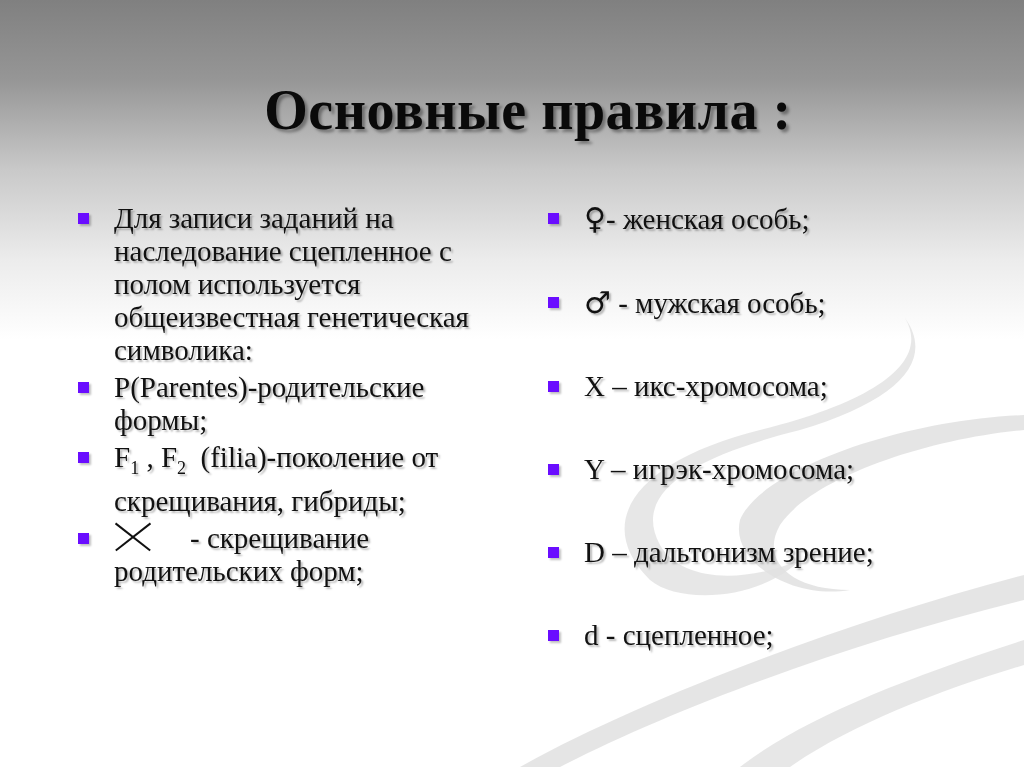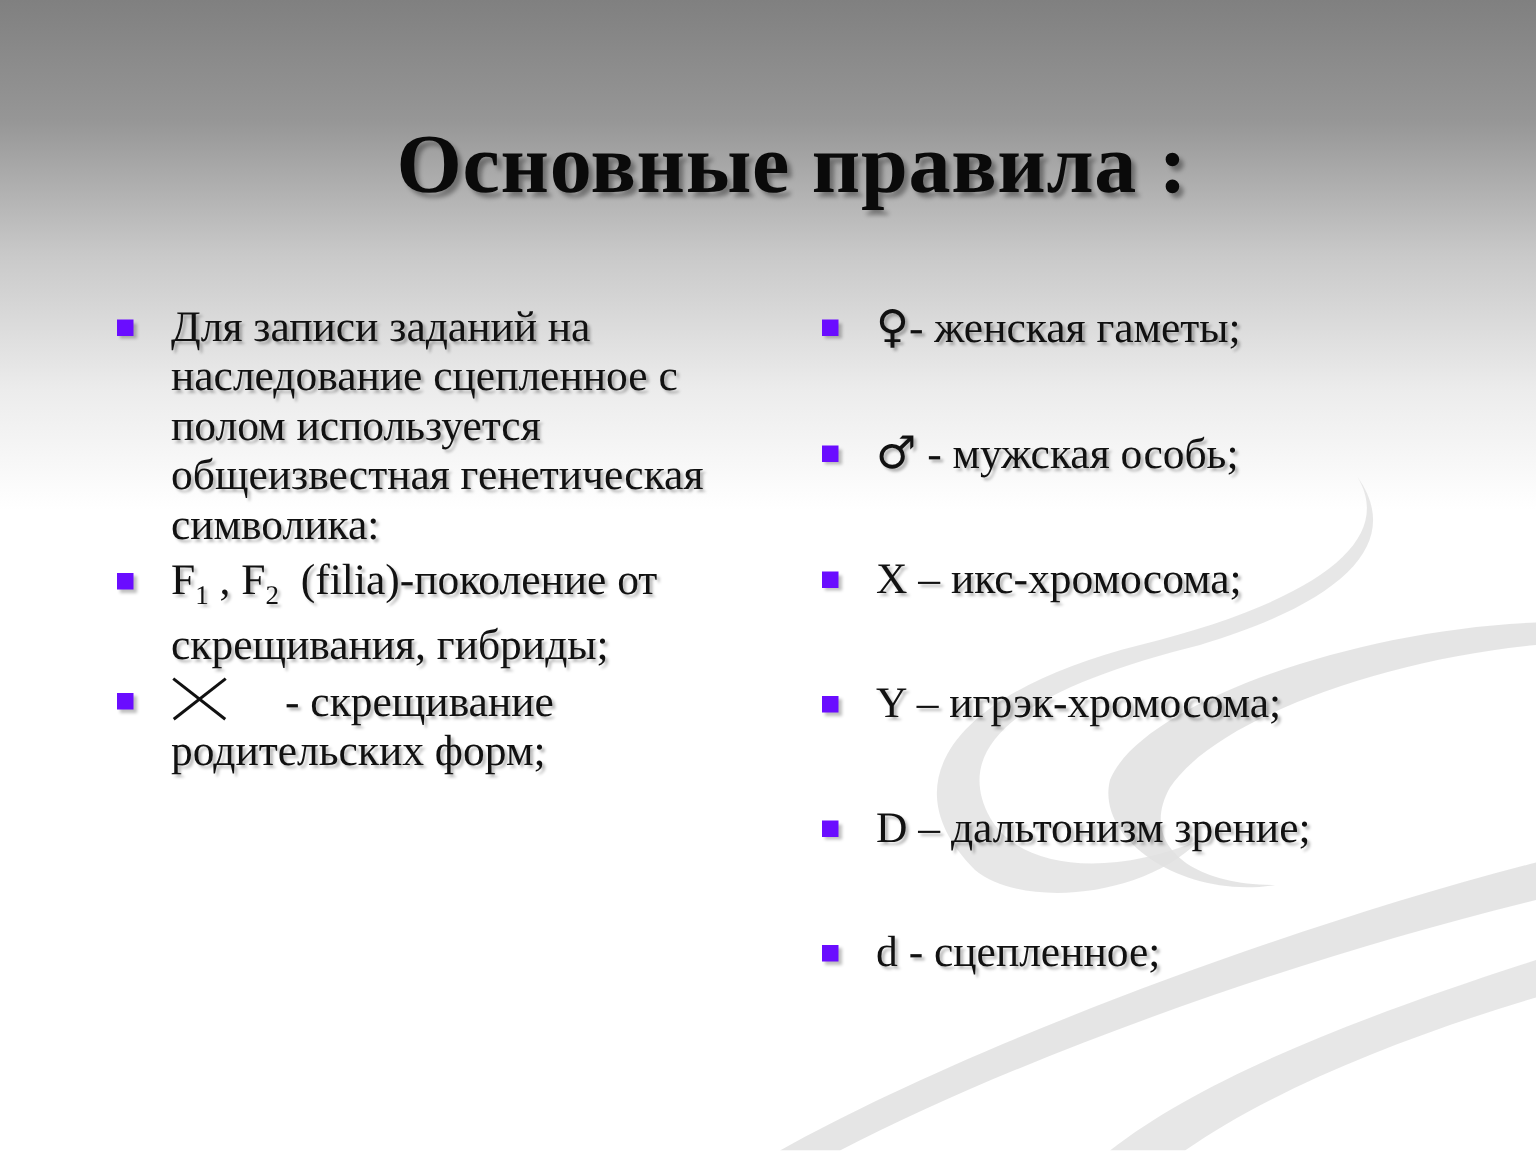--- a/index.html
+++ b/index.html
@@ -53,34 +53,38 @@
 <h1 class="title" style="margin:16px;">Основные правила :</h1>
 
 <div class="col left">
   <ul>
     <li>
       <span class="bullet"></span>
       <span>Для записи заданий на наследование  сцепленное с полом используется общеизвестная генетическая  символика:</span>
     </li>
     <li>
       <span class="bullet"></span>
+      <span>P(Parentes)-родительские формы;</span>
+    </li>
+    <li>
+      <span class="bullet"></span>
       <span>F</span><sub>1</sub><span> , </span><span>F</span><sub>2</sub><span style="white-space:pre-wrap;">  (filia)-поколение от скрещивания, гибриды;</span>
     </li>
     <li>
       <span class="bullet"></span>
       <span class="cross"></span><span style="display:inline-block;width:16px;"></span><span>- скрещивание родительских форм;</span>
     </li>
   </ul>
 </div>
 
 <div class="col right">
   <ul>
     <li>
       <span class="bullet"></span>
-      <span style="font-family:'DejaVu Sans',sans-serif;font-size:30px;">♀</span><span>- женская гаметы;</span>
+      <span style="font-family:'DejaVu Sans',sans-serif;font-size:30px;">♀</span><span>- женская особь;</span>
     </li>
     <li>
       <span class="bullet"></span>
       <span style="font-family:'DejaVu Sans',sans-serif;font-size:30px;">♂</span><span style="white-space:pre;"> - мужская особь;</span>
     </li>
     <li>
       <span class="bullet"></span>
       <span>X – икс-хромосома;</span>
     </li>
     <li>

